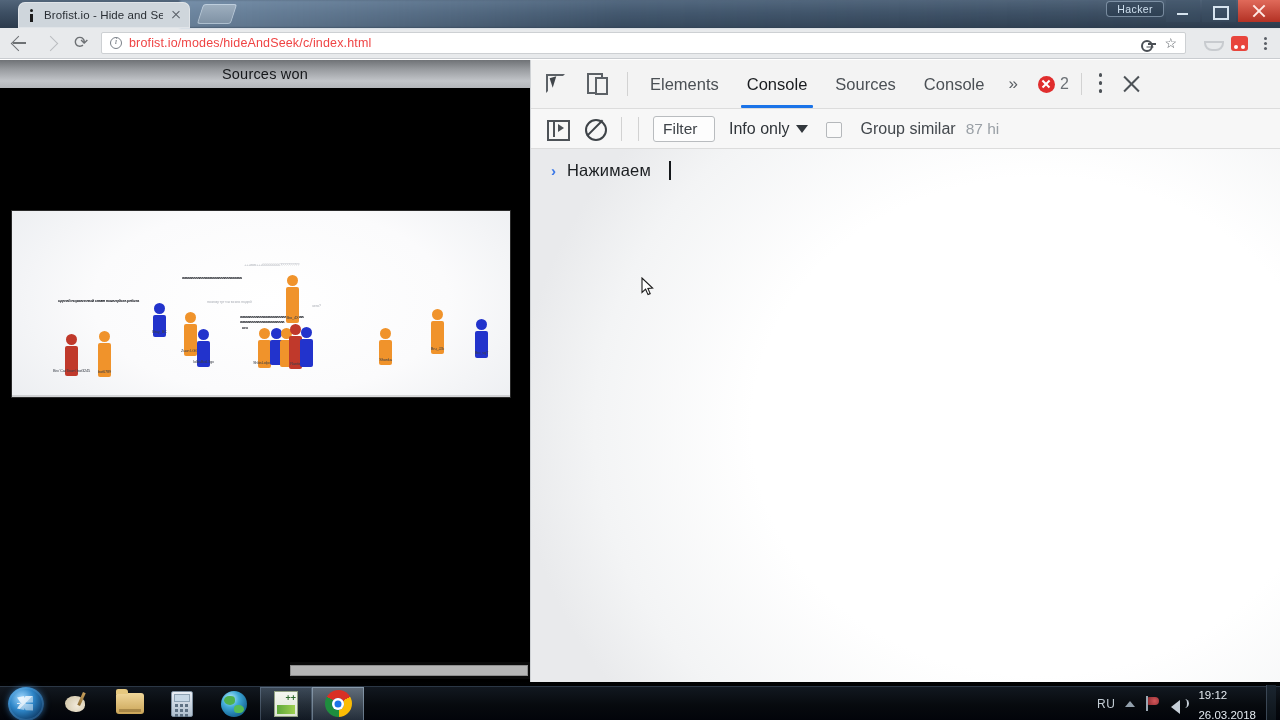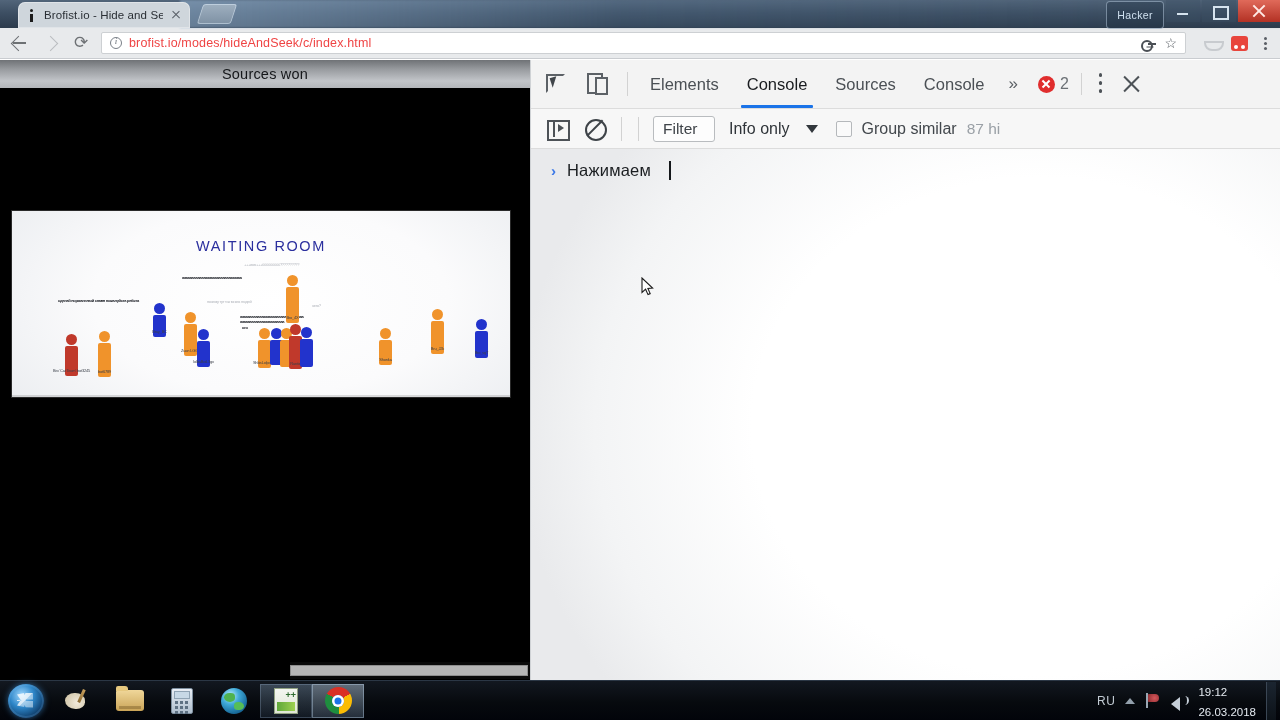--- a/index.html
+++ b/index.html
@@ -70,21 +70,21 @@
     background: linear-gradient(180deg,#9fb0c0,#7e91a4);
     transform: skewX(-18deg);
     border-radius:3px;
     box-shadow: 0 0 0 1px rgba(220,235,250,.5) inset;
   }
 
   
   .wincaption { position:absolute; right:0; top:0; height:22px; display:flex; align-items:stretch; }
   .hacker-pill {
     display:flex; align-items:center; justify-content:center;
-    padding:0 10px; height:28px; margin-top:1px;
+    padding:0 10px; height:16px; margin-top:1px;
     border:1px solid rgba(190,210,230,.5);
     border-radius:4px;
     color:#cfe0ef; font-size:10.5px; letter-spacing:.4px;
     background: rgba(30,45,62,.35);
   }
   .capbtn { width:34px; height:22px; position:relative; background: rgba(60,80,100,.35); margin-left:2px; }
   .capbtn.min:after { content:""; position:absolute; left:11px; top:13px; width:11px; height:2px; background:#d6e3ee; }
   .capbtn.max:after {
     content:""; position:absolute; left:11px; top:6px; width:12px; height:10px;
     border:2px solid #d6e3ee;
@@ -323,25 +323,25 @@
     border-left:6.5px solid transparent; border-right:6.5px solid transparent;
     border-top:8px solid #5e6368;
   }
   .filter-box {
     height:26px; min-width:62px; padding:0 9px;
     border:1px solid #b9bcbf; border-radius:3px; background:#fdfdfd;
     display:flex; align-items:center; font-size:15.5px; color:#3f4449;
     margin-left:6px;
   }
   .level-select {
-    display:flex; align-items:center; gap:17px; padding:0 8px;
+    display:flex; align-items:center; gap:7px; padding:0 8px;
     font-size:16px; color:#2f3439; margin-left:6px;
   }
   .caret-sm { width:0;height:0;border-left:6px solid transparent;border-right:6px solid transparent;border-top:8px solid #32373c; }
-  .grp-similar { display:flex; align-items:center; gap:9px; margin-left:10px; }
+  .grp-similar { display:flex; align-items:flex-end; gap:18px; margin-left:10px; }
   .chkbox { width:16px; height:16px; border:1.5px solid #b5b8bb; background:#fafafa; border-radius:2px; }
   .grp-label { font-size:16px; color:#42474c; white-space:nowrap; }
   .hidden-count { font-size:15.5px; color:#9aa0a6; margin-left:10px; white-space:nowrap; }
 
   
   .dt-console {
     flex:1 1 auto; background:#fff; position:relative; overflow:hidden;
     background-image: radial-gradient(ellipse 70% 85% at 68% 52%, #ffffff 0%, #ffffff 55%, #f3f4f5 85%, #e9eaec 100%);
   }
   .prompt-row { display:flex; align-items:center; gap:11px; padding:10px 0 0 20px; height:32px; }
@@ -353,21 +353,21 @@
     display:inline-block; width:1.6px; height:19px; background:#15181b; margin-left:7px;
     vertical-align:-4px;
   }
   .mouse-cursor {
     position:absolute; left:110px; top:128px; width:13px; height:19px;
   }
   .mouse-cursor svg { display:block; }
 
   
   .taskbar {
-    position:absolute; left:0; bottom:0; width:1280px; height:40px;
+    position:absolute; left:0; bottom:0; width:1280px; height:34px;
     background: linear-gradient(180deg,#121820 0%, #070a0e 55%, #02040a 100%);
     display:flex; align-items:center; padding:0 4px;
     border-top:1px solid #2b3745;
   }
   .start-orb {
     width:36px; height:34px; border-radius:50%;
     background: radial-gradient(circle at 38% 33%, #9fd8ff 0%, #2e86c8 38%, #0d3a66 75%, #061c31 100%);
     box-shadow: 0 0 6px rgba(70,160,240,.55), 0 0 0 2px rgba(140,200,250,.18) inset;
     margin:0 8px 0 4px; flex:0 0 auto; position:relative;
   }
@@ -528,21 +528,20 @@
       </div>
     </div>
 
     <div class="content">
 
       <div class="pagepane">
         <div class="banner">Sources won</div>
 
         <div class="gamewrap">
           <div class="canvas">
-            <div class="canvas-title">WAITING ROOM</div>
             <div id="bubbles">
                 <div class="bubble" style="left: 46px; top: 87px;">сделай нормальный спавн пожалуйста ребята</div>
                 <div class="bubble thin" style="left: 232px; top: 51px;">+++кккк+++ббббббббб??????????</div>
                 <div class="bubble" style="left: 170px; top: 64px;">ааааааааааааааааааааааааааааааа</div>
                 <div class="bubble thin" style="left: 195px; top: 88px;">почему тут так много людей</div>
                 <div class="bubble thin" style="left: 300px; top: 92px;">чего?</div>
                 <div class="bubble" style="left: 228px; top: 103px;">ааааааааааааааааааааааааааааааааа</div>
                 <div class="bubble" style="left: 228px; top: 108px;">ааааааааааааааааааааааа</div>
                 <div class="bubble" style="left: 230px; top: 114px;">ого</div>
               </div>

